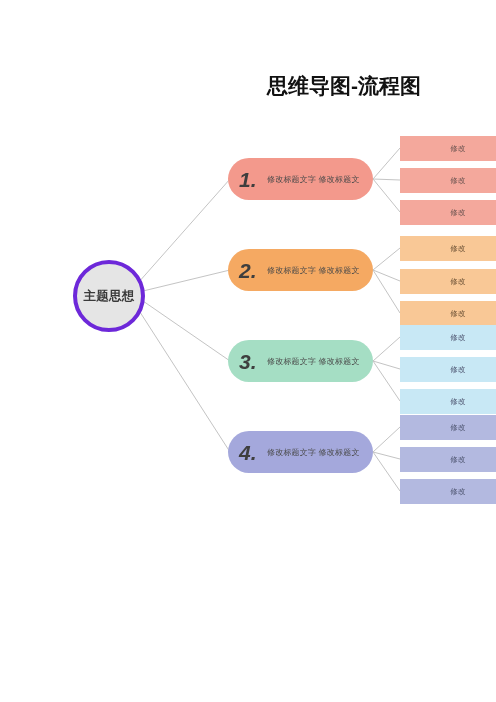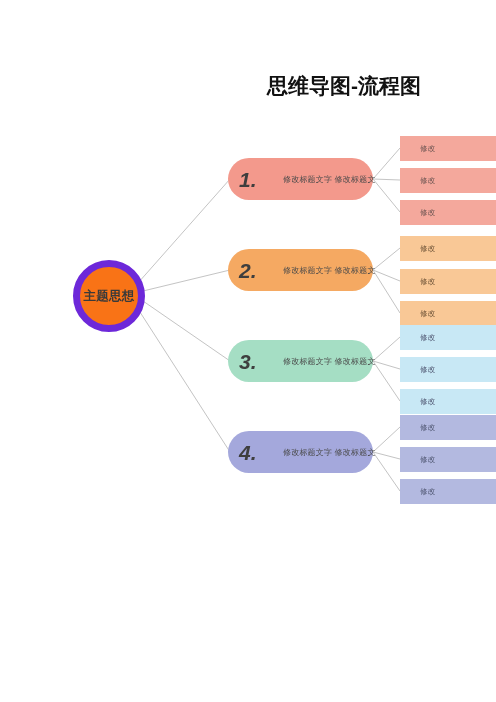--- a/index.html
+++ b/index.html
@@ -47,22 +47,22 @@
   }
 
   
   #root-node {
     position: absolute;
     left: 73px;
     top: 260px;
     width: 72px;
     height: 72px;
     border-radius: 50%;
-    border: 7px solid #6d28d9;
-    background: #f97316;
+    border: 4px solid #6d28d9;
+    background: #e5e5e5;
     box-sizing: border-box;
     display: flex;
     align-items: center;
     justify-content: center;
     z-index: 4;
   }
   #root-node .root-label {
     font-size: 12.5px;
     font-weight: bold;
     color: #3A3A3A;
@@ -89,39 +89,40 @@
     color: #3E3E3E;
     margin-left: 11px;
     width: 26px;
     flex: none;
     line-height: 1;
   }
   .branch .btext {
     font-size: 8px;
     color: #4A4A4A;
     white-space: nowrap;
-    margin-left: 18px;
+    margin-left: 2px;
     letter-spacing: 0.2px;
   }
 
   .branch-1 { top: 158px; background: #F3998C; }
   .branch-2 { top: 249px; background: #F5A962; }
   .branch-3 { top: 340px; background: #A5DEC4; }
   .branch-4 { top: 431px; background: #A4A8DC; }
 
   
   .leaf {
     position: absolute;
     left: 400px;
     width: 96px;
     height: 25px;
     box-sizing: border-box;
     display: flex;
     align-items: center;
     z-index: 3;
+    justify-content: center;
   }
   .leaf .ltext {
     font-size: 7.5px;
     color: #6A5350;
     white-space: nowrap;
     margin-left: 20px;
     letter-spacing: 0.2px;
   }
 
   .leaf.c1 { background: #F4A89C; }

